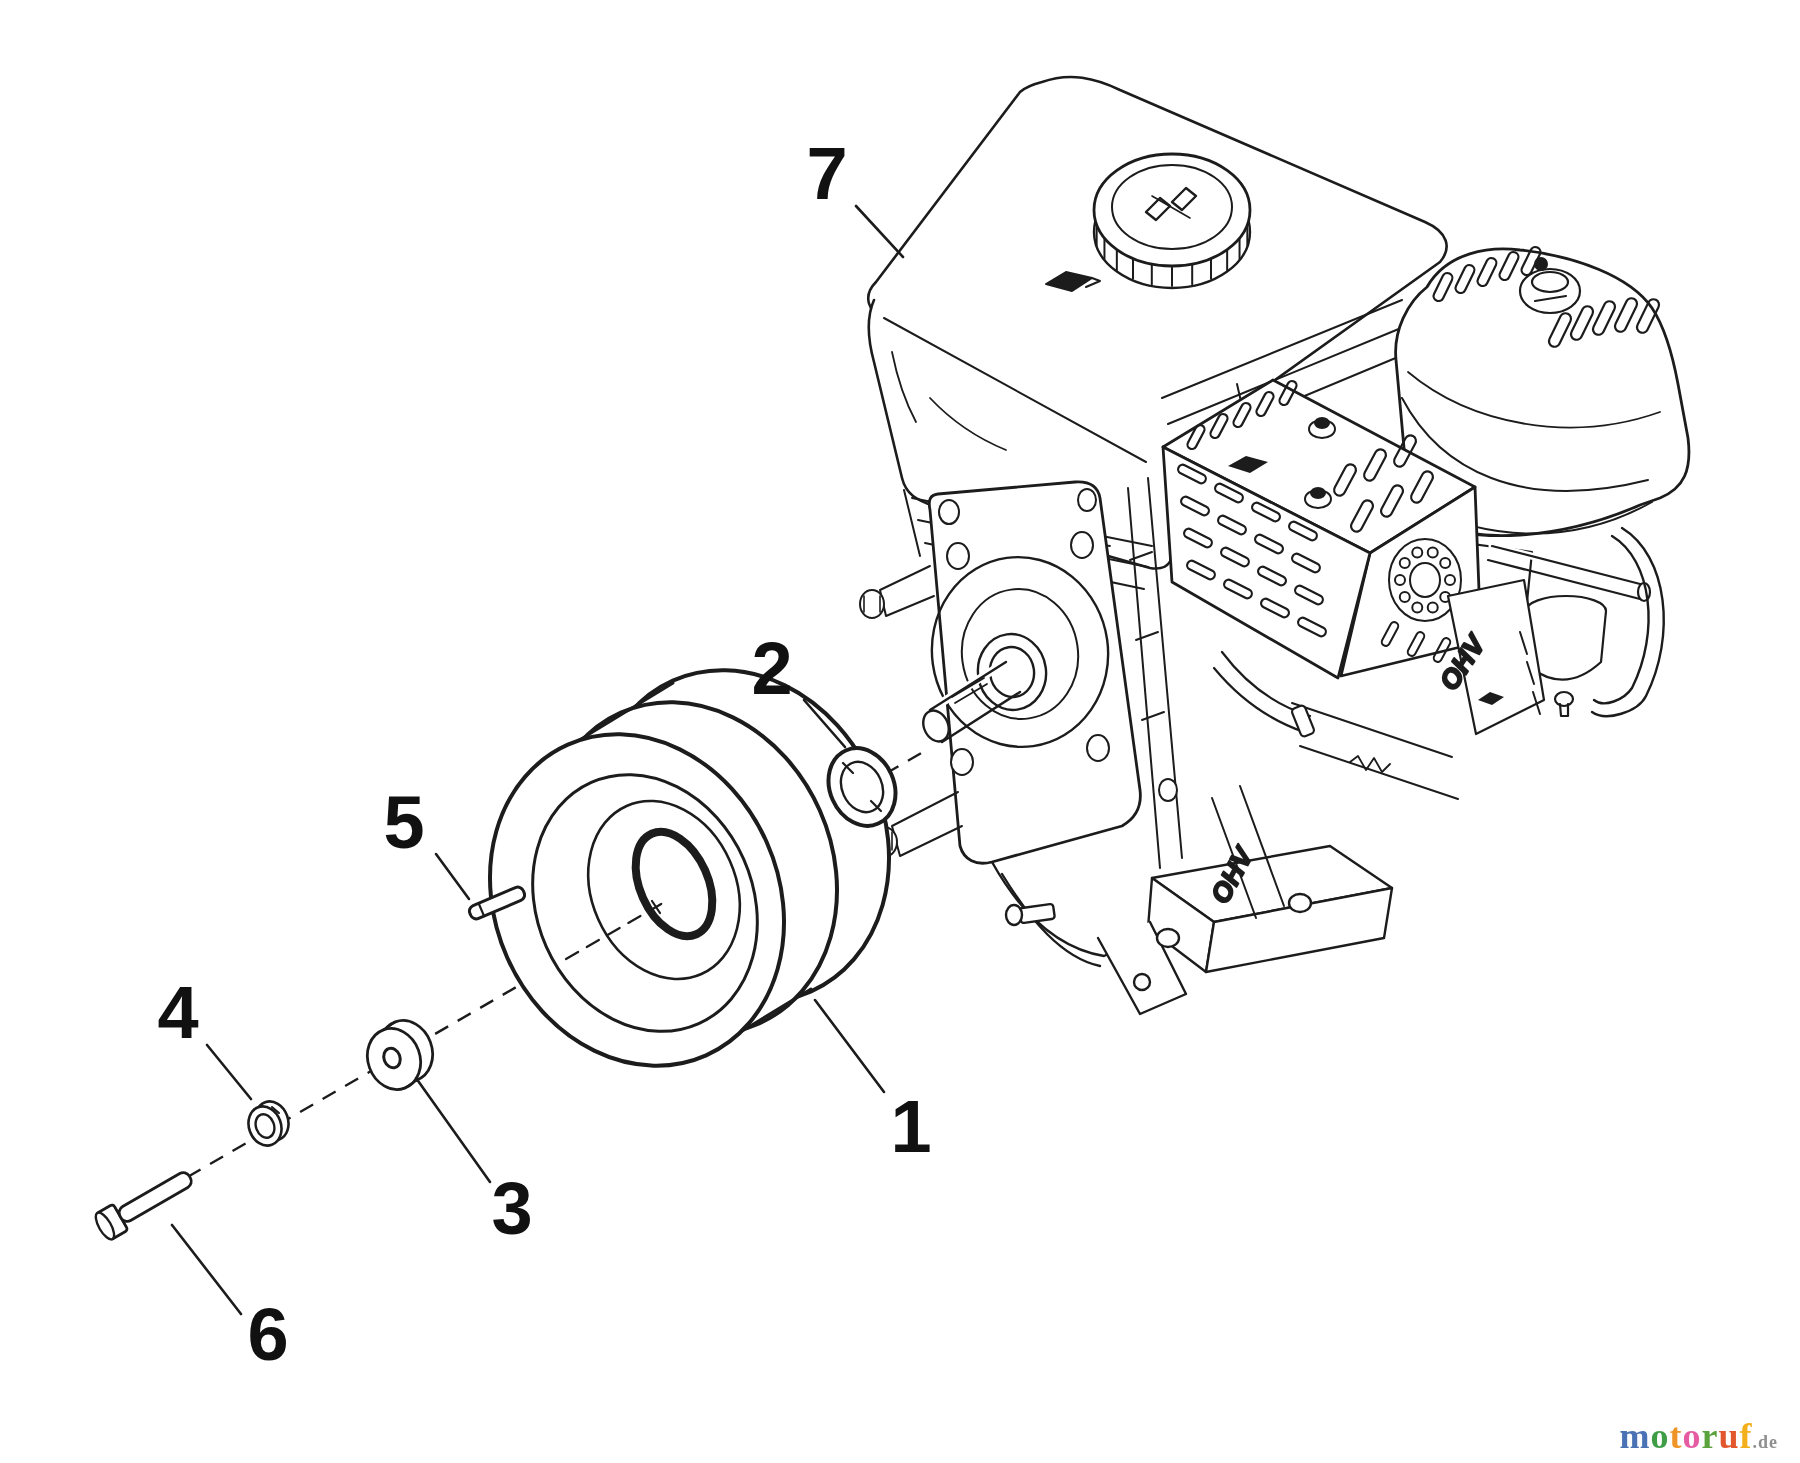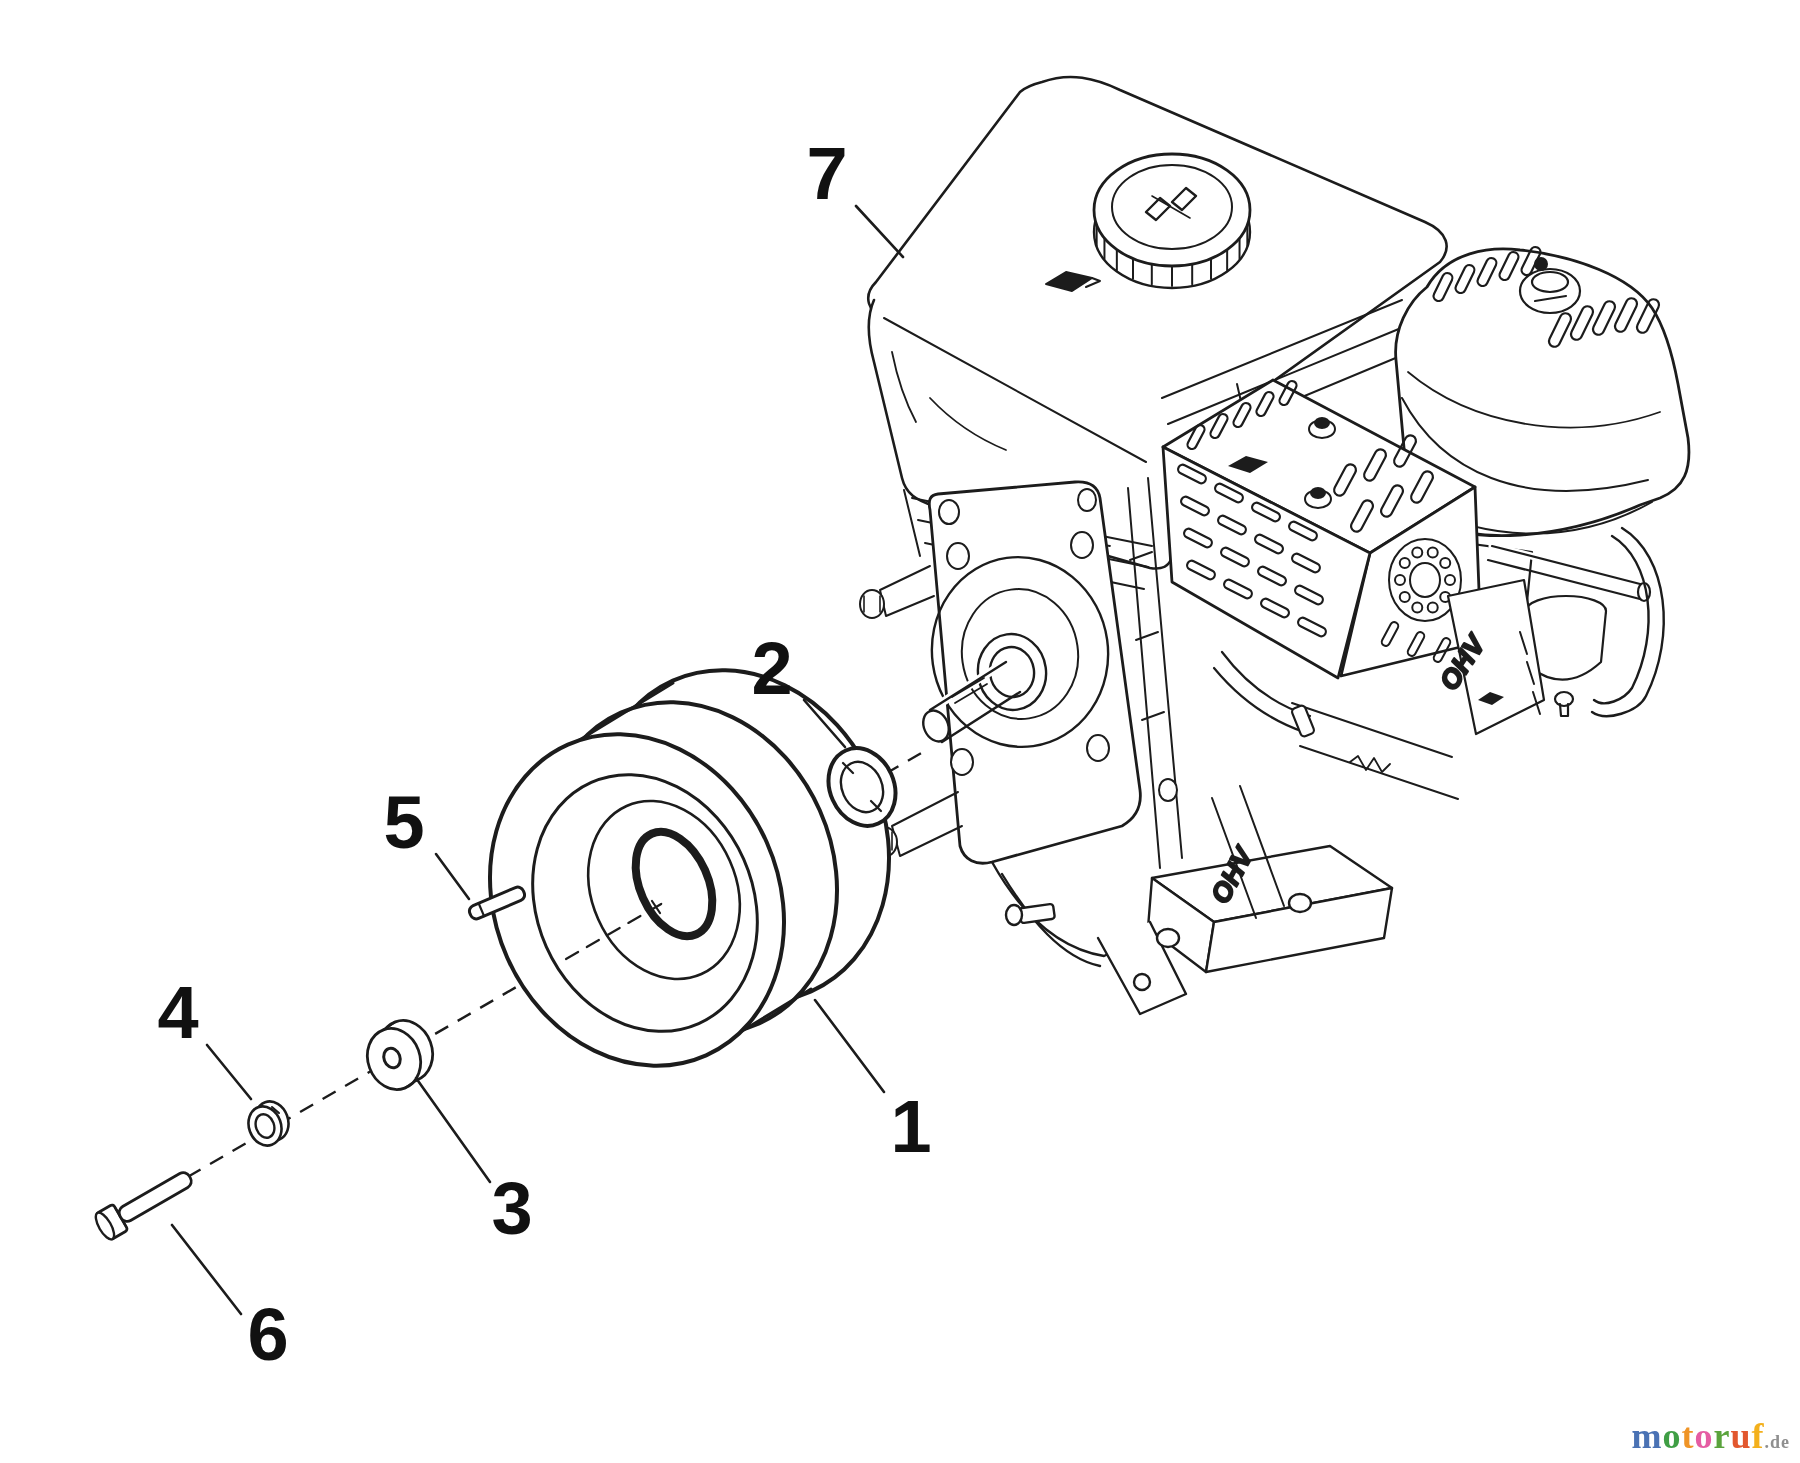--- a/index.html
+++ b/index.html
@@ -19,21 +19,21 @@
   }
   .ohv-text{
     font-family:"Liberation Sans", sans-serif;
     font-weight:bold;
     font-style:italic;
     font-size:27px;
     fill:#1c1c1c;
   }
   .watermark{
     position:absolute;
-    right:10px;
+    right:22px;
     bottom:6px;
     font-family:"Liberation Serif", serif;
     font-weight:bold;
     font-size:36px;
     letter-spacing:1px;
     user-select:none;
   }
   .watermark .suffix{
     font-size:18px;
     font-weight:bold;

